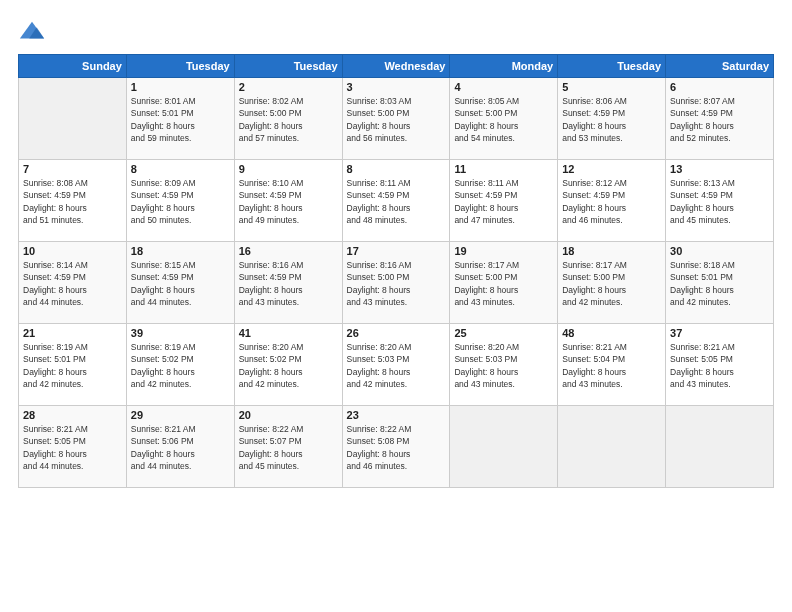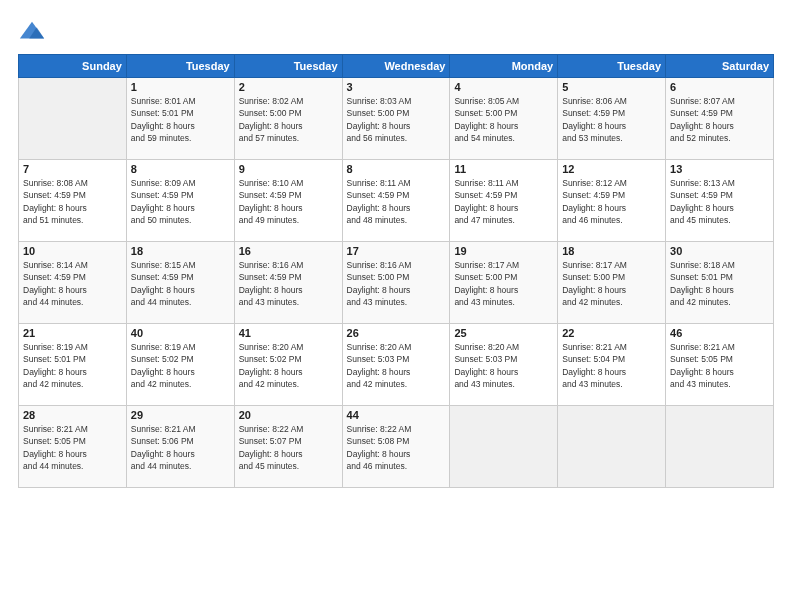--- a/index.html
+++ b/index.html
@@ -220,59 +220,59 @@
             <div class="day-num">30</div>
 <div class="day-info">Sunrise: 8:18 AM<br>Sunset: 5:01 PM<br>Daylight: 8 hours<br>and 42 minutes.</div>
           </td>
         </tr>
         <tr>
           <td>
             <div class="day-num">21</div>
 <div class="day-info">Sunrise: 8:19 AM<br>Sunset: 5:01 PM<br>Daylight: 8 hours<br>and 42 minutes.</div>
           </td>
           <td>
-            <div class="day-num">40</div>
+            <div class="day-num">39</div>
 <div class="day-info">Sunrise: 8:19 AM<br>Sunset: 5:02 PM<br>Daylight: 8 hours<br>and 42 minutes.</div>
           </td>
           <td>
             <div class="day-num">41</div>
 <div class="day-info">Sunrise: 8:20 AM<br>Sunset: 5:02 PM<br>Daylight: 8 hours<br>and 42 minutes.</div>
           </td>
           <td>
             <div class="day-num">26</div>
 <div class="day-info">Sunrise: 8:20 AM<br>Sunset: 5:03 PM<br>Daylight: 8 hours<br>and 42 minutes.</div>
           </td>
           <td>
             <div class="day-num">25</div>
 <div class="day-info">Sunrise: 8:20 AM<br>Sunset: 5:03 PM<br>Daylight: 8 hours<br>and 43 minutes.</div>
           </td>
           <td>
-            <div class="day-num">22</div>
+            <div class="day-num">48</div>
 <div class="day-info">Sunrise: 8:21 AM<br>Sunset: 5:04 PM<br>Daylight: 8 hours<br>and 43 minutes.</div>
           </td>
           <td>
-            <div class="day-num">46</div>
+            <div class="day-num">37</div>
 <div class="day-info">Sunrise: 8:21 AM<br>Sunset: 5:05 PM<br>Daylight: 8 hours<br>and 43 minutes.</div>
           </td>
         </tr>
         <tr>
           <td>
             <div class="day-num">28</div>
 <div class="day-info">Sunrise: 8:21 AM<br>Sunset: 5:05 PM<br>Daylight: 8 hours<br>and 44 minutes.</div>
           </td>
           <td>
             <div class="day-num">29</div>
 <div class="day-info">Sunrise: 8:21 AM<br>Sunset: 5:06 PM<br>Daylight: 8 hours<br>and 44 minutes.</div>
           </td>
           <td>
             <div class="day-num">20</div>
 <div class="day-info">Sunrise: 8:22 AM<br>Sunset: 5:07 PM<br>Daylight: 8 hours<br>and 45 minutes.</div>
           </td>
           <td>
-            <div class="day-num">44</div>
+            <div class="day-num">23</div>
 <div class="day-info">Sunrise: 8:22 AM<br>Sunset: 5:08 PM<br>Daylight: 8 hours<br>and 46 minutes.</div>
           </td>
           <td class="empty"></td>
           <td class="empty"></td>
           <td class="empty"></td>
         </tr>
       </tbody>
   </table>
 </div>
 

